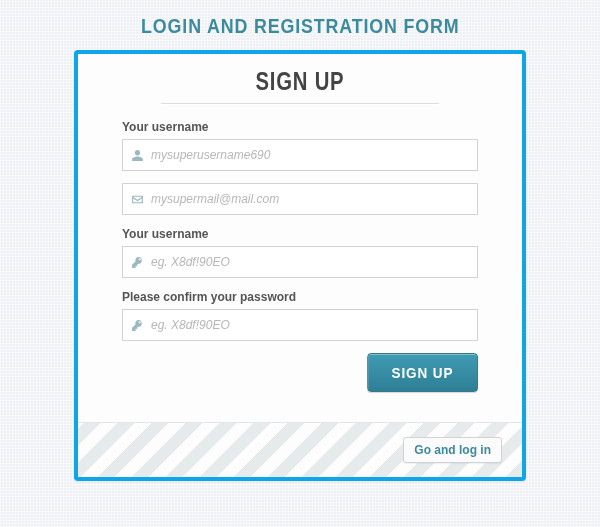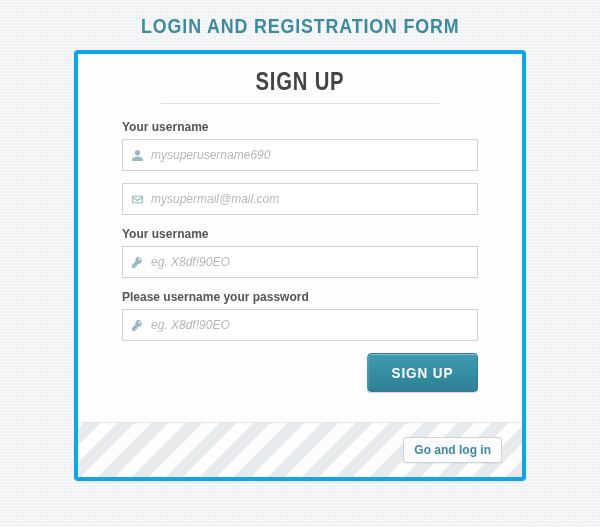--- a/index.html
+++ b/index.html
@@ -178,21 +178,21 @@
       <span class="input-icon">
         <svg width="13" height="13" viewBox="0 0 24 24" fill="currentColor">
             <path d="M14 2a6 6 0 0 0-5.7 8L2 16.3V22h5.7l1.4-1.4-1.1-1.1 1.4-1.4 1.1 1.1 1.4-1.4-1.1-1.1 2.4-2.4A6 6 0 1 0 14 2zm2 6a2 2 0 1 1 0-4 2 2 0 0 1 0 4z"></path>
           </svg>
       </span>
       <input type="password" class="text-input" placeholder="eg. X8df!90EO" style="">
     </div>
   </div>
 
   <div class="field-group">
-    <label class="field-label">Please username your password</label>
+    <label class="field-label">Please confirm your password</label>
     <div class="input-wrap">
       <span class="input-icon">
         <svg width="13" height="13" viewBox="0 0 24 24" fill="currentColor">
             <path d="M14 2a6 6 0 0 0-5.7 8L2 16.3V22h5.7l1.4-1.4-1.1-1.1 1.4-1.4 1.1 1.1 1.4-1.4-1.1-1.1 2.4-2.4A6 6 0 1 0 14 2zm2 6a2 2 0 1 1 0-4 2 2 0 0 1 0 4z"></path>
           </svg>
       </span>
       <input type="password" class="text-input" placeholder="eg. X8df!90EO" style="">
     </div>
   </div>
 

